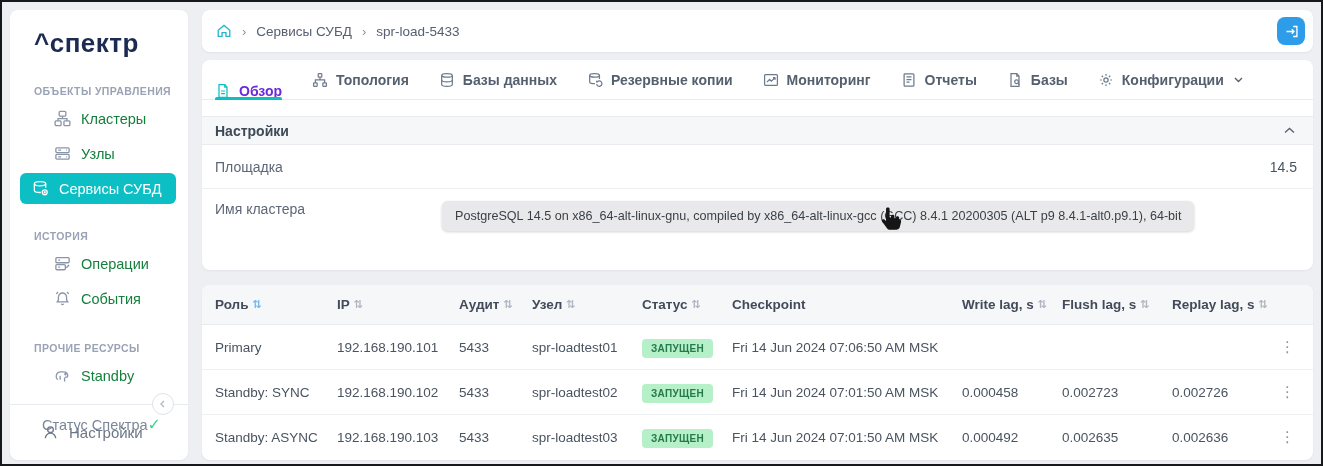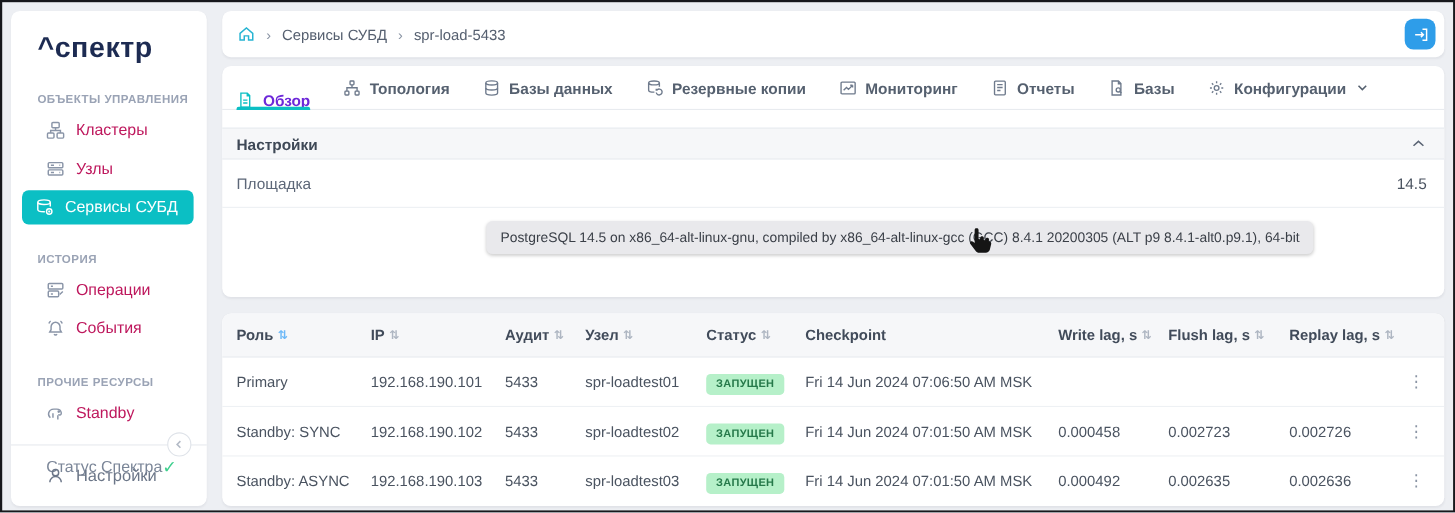--- a/index.html
+++ b/index.html
@@ -8,21 +8,21 @@
   .page {
     position:relative; width:1323px; height:466px;
     background:#edeff3; border:2px solid #17181c; overflow:hidden;
   }
   .card { position:absolute; background:#fff; border-radius:8px; box-shadow:0 1px 2px rgba(16,24,40,.05); }
 
   
   .sidebar { left:8px; top:8px; width:178px; height:450px; }
   .logo { padding:18px 12px 0 24px; font-size:26px; font-weight:700; color:#1d2b52; letter-spacing:.5px; }
   .side-section-title { margin:26px 0 4px 24px; font-size:10.5px; font-weight:700; color:#9aa3b5; letter-spacing:.4px; }
-  .side-item { display:flex; align-items:center; gap:10px; height:35px; padding-left:32px; color:#be185d; font-size:14.5px; cursor:pointer; }
+  .side-item { display:flex; align-items:center; gap:10px; height:35px; padding-left:32px; color:#15803d; font-size:14.5px; cursor:pointer;margin-left:12px; }
   .side-item .ic { color:#8a95a8; }
   .side-item.active { margin:2px 12px 2px 10px; padding-left:12px; height:31px; border-radius:6px; background:#0bbfc4; color:#fff; font-weight:500; }
   .side-item.active .ic { color:#fff; }
   .side-status { display:flex; align-items:center; margin-top:22px; padding-left:32px; color:#7b8698; font-size:14.5px; }
   .check { color:#3ecf8e; font-size:16px; font-weight:700; }
   .side-bottom { position:absolute; left:0; right:0; bottom:0; height:56px; }
   .side-divider { position:absolute; top:0; left:0; right:0; border-top:1px solid #e7eaee; }
   .collapse-btn { position:absolute; top:-11px; right:14px; width:22px; height:22px; border-radius:50%;
     background:#fff; border:1px solid #dfe3e9; color:#b3bac6; display:flex; align-items:center; justify-content:center; cursor:pointer; }
   .side-settings { display:flex; align-items:center; gap:10px; padding:20px 0 0 32px; color:#6b7688; font-size:15px; cursor:pointer; }
@@ -296,20 +296,21 @@
             <path d="M1 5.5L5.5 1.5 10 5.5"></path>
           </svg>
         </span>
     </div>
 
     <div class="srow srow-1">
       <span class="srow-label">Площадка</span>
       <span class="srow-value-right">14.5</span>
     </div>
     <div class="srow srow-2">
+      <span class="srow-label">Имя кластера</span>
       <span class="srow-value-center">spr-loadtest</span>
     </div>
   </section>
 
   <div class="tooltip">PostgreSQL 14.5 on x86_64-alt-linux-gnu, compiled by x86_64-alt-linux-gcc (GCC) 8.4.1 20200305 (ALT p9 8.4.1-alt0.p9.1), 64-bit</div>
   <div class="cursor ic">
     <svg width="24" height="28" viewBox="0 0 24 28">
       <path fill="#151515" d="M9.8 1.2c1 0 1.8.8 1.8 1.8v8.3l1.2.15.4-1.4c.25-.85 1.1-1.35 1.9-1.2.85.15 1.4.9 1.35 1.75l-.1 1.5 1.3.25.35-1.1c.25-.8 1.1-1.25 1.9-1.05.85.25 1.35 1.1 1.2 1.95l-.25 1.3 1.2.4c.8.3 1.25 1.1 1.05 1.9l-1.2 5c-.4 1.75-2 3-3.8 3h-6c-1.25 0-2.4-.6-3.1-1.6l-4.8-6.3c-.55-.7-.45-1.7.25-2.25.65-.55 1.6-.5 2.2.1l1.4 1.3V3c0-1 .8-1.8 1.8-1.8z"></path>
     </svg>
   </div>

